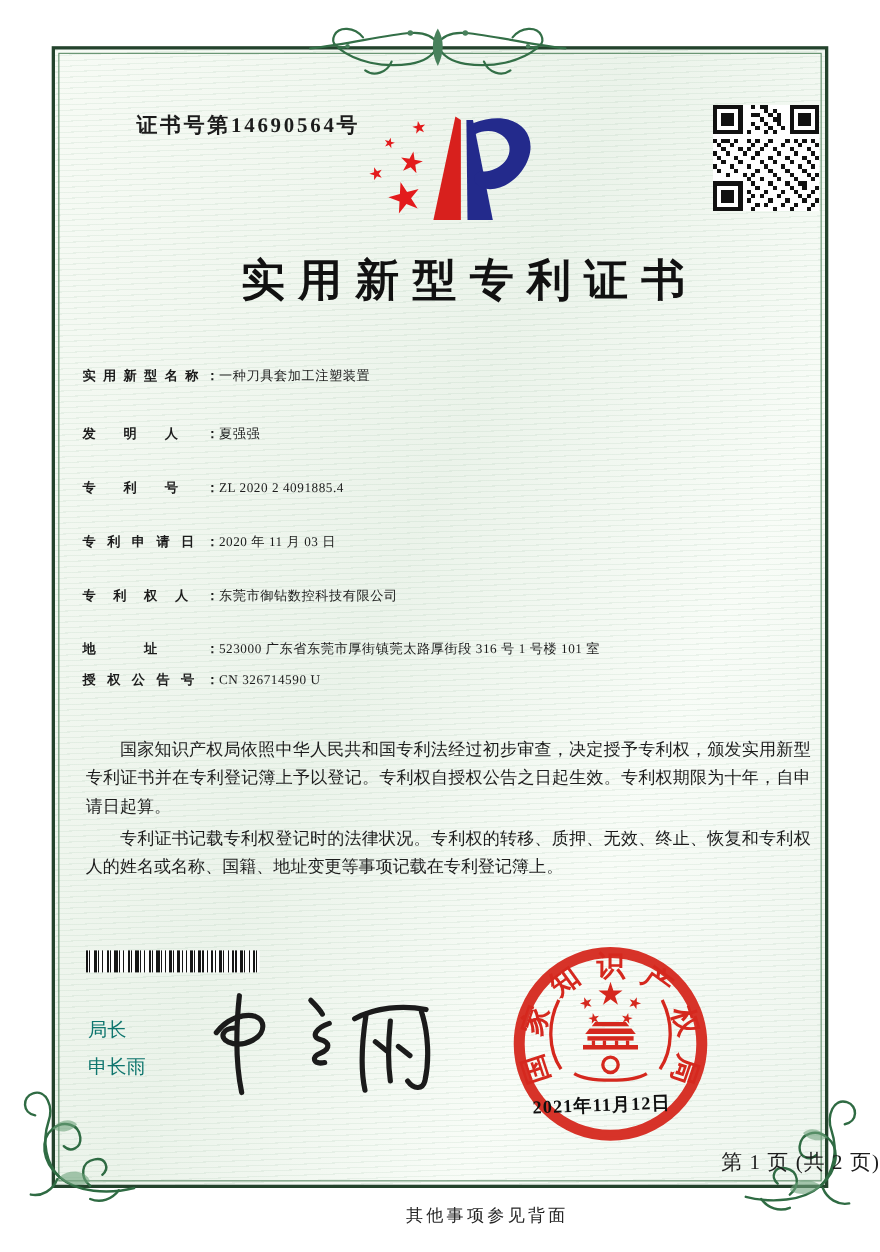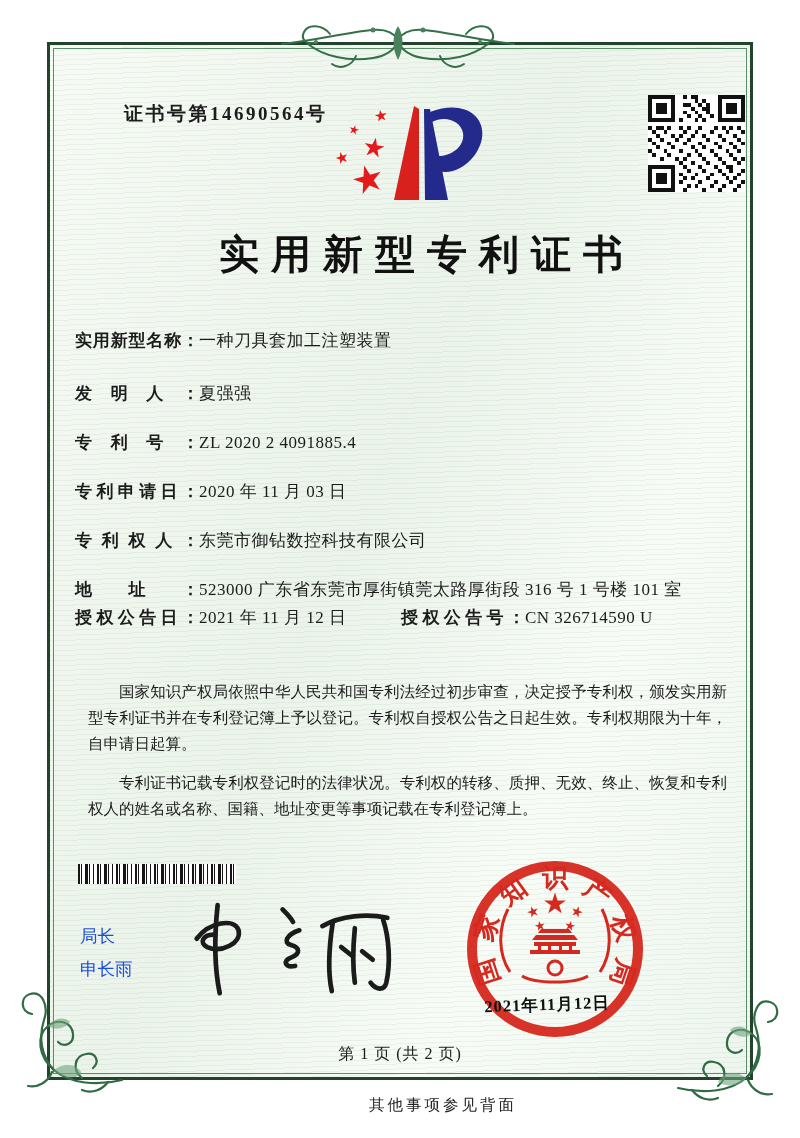--- a/index.html
+++ b/index.html
@@ -12,45 +12,45 @@
            repeating-linear-gradient(178deg, rgba(110,160,125,0.10) 0 1px, rgba(255,255,255,0) 1px 5px),
            linear-gradient(115deg,#f7fbf5 0%,#ebf3ea 45%,#f8fcf7 72%,#eef5ee 100%);}
   .frame::after{content:"";position:absolute;inset:3px;border:1px solid #5d8c68;}
   .ornament{position:absolute;pointer-events:none;}
   .content{position:absolute;inset:0;}
   .cert-no{position:absolute;left:76px;top:101px;font-size:19px;letter-spacing:2.5px;font-weight:600;margin-left:48px;}
   .logo{position:absolute;left:324px;top:96px;width:168px;height:108px;}
   .qr{position:absolute;left:648px;top:95px;width:97px;height:97px;}
   .title{position:absolute;left:0;top:227px;width:100%;text-align:center;
          font-size:40px;font-weight:700;letter-spacing:12px;color:#111;padding-left:27px;}
-  .fields{position:absolute;left:75px;top:328px;right:58px;font-size:17px;line-height:26px;}
+  .fields{position:absolute;left:75px;top:328px;right:58px;font-size:12px;line-height:26px;}
   .crow{margin-bottom:23px;}
   .crow.first{margin-bottom:27px;}
   .crow.addr{margin-bottom:2px;}
   .flabel{display:inline-block;width:124px;text-align:justify;text-align-last:justify;
           vertical-align:top;font-weight:600;}
   .fvalue{letter-spacing:0.5px;}
   .grant-row{display:flex;}
   .grant-pair{flex:none;}
   .grant-pair.left{width:326px;}
   .paras{position:absolute;left:75px;top:666px;right:60px;font-size:15.5px;line-height:26px;
          text-align:justify;}
-  .paras p{margin:13px;text-indent:2em;}
+  .paras p{margin:3px;text-indent:2em;}
   .barcode{position:absolute;left:78px;top:864px;width:158px;height:20px;
            background:repeating-linear-gradient(90deg,
              #151515 0 2px,#fdfdfd 2px 3px,#151515 3px 4px,#fdfdfd 4px 7px,
              #151515 7px 10px,#fdfdfd 10px 11px,#151515 11px 12px,#fdfdfd 12px 15px,
              #151515 15px 16px,#fdfdfd 16px 19px);}
   .officials{position:absolute;left:80px;top:920px;font-family:"Liberation Sans","DejaVu Sans",sans-serif;
-             font-size:17.5px;line-height:33px;font-weight:500;color:#1d4ed8;}
+             font-size:17.5px;line-height:33px;font-weight:500;color:#0f766e;}
   .signature{position:absolute;left:182px;top:890px;width:220px;height:110px;}
   .seal{position:absolute;left:460px;top:854px;width:190px;height:190px;}
   .seal-date{position:absolute;left:458px;top:994px;width:178px;text-align:center;
              font-size:16.5px;font-weight:700;letter-spacing:1px;color:#101010;transform:rotate(-2deg);}
-  .page-num{position:absolute;left:0;top:1044px;width:100%;text-align:center;font-size:16px;letter-spacing:1px;}
+  .page-num{position:absolute;left:0;top:1044px;width:100%;text-align:right;font-size:19px;letter-spacing:1px;}
   .back-note{position:absolute;left:0;top:1095px;width:100%;text-align:center;font-size:15.5px;letter-spacing:3px;color:#242424;padding-left:43px;}
 </style>
 </head>
 <body>
 
 <div class="page">
 
   <svg width="0" height="0" style="position:absolute" aria-hidden="true">
     <defs>
       <path id="star" d="M0,-10 L2.25,-3.09 L9.51,-3.09 L3.63,1.18 L5.88,8.09 L0,3.82 L-5.88,8.09 L-3.63,1.18 L-9.51,-3.09 L-2.25,-3.09 Z"></path>
@@ -173,23 +173,20 @@
       <div class="crow">
         <span class="flabel">专利申请日：</span><span class="fvalue">2020 年 11 月 03 日</span>
       </div>
       <div class="crow">
         <span class="flabel">专利权人：</span><span class="fvalue">东莞市御钻数控科技有限公司</span>
       </div>
       <div class="crow addr">
         <span class="flabel">地址：</span><span class="fvalue">523000 广东省东莞市厚街镇莞太路厚街段 316 号 1 号楼 101 室</span>
       </div>
       <div class="grant-row">
-        <div class="grant-pair left">
-          <span class="flabel">授权公告日：</span><span class="fvalue">2021 年 11 月 12 日</span>
-        </div>
         <div class="grant-pair">
           <span class="flabel">授权公告号：</span><span class="fvalue">CN 326714590 U</span>
         </div>
       </div>
     </div>
 
     <div class="paras">
       <p>国家知识产权局依照中华人民共和国专利法经过初步审查，决定授予专利权，颁发实用新型专利证书并在专利登记簿上予以登记。专利权自授权公告之日起生效。专利权期限为十年，自申请日起算。</p>
       <p>专利证书记载专利权登记时的法律状况。专利权的转移、质押、无效、终止、恢复和专利权人的姓名或名称、国籍、地址变更等事项记载在专利登记簿上。</p>
     </div>

